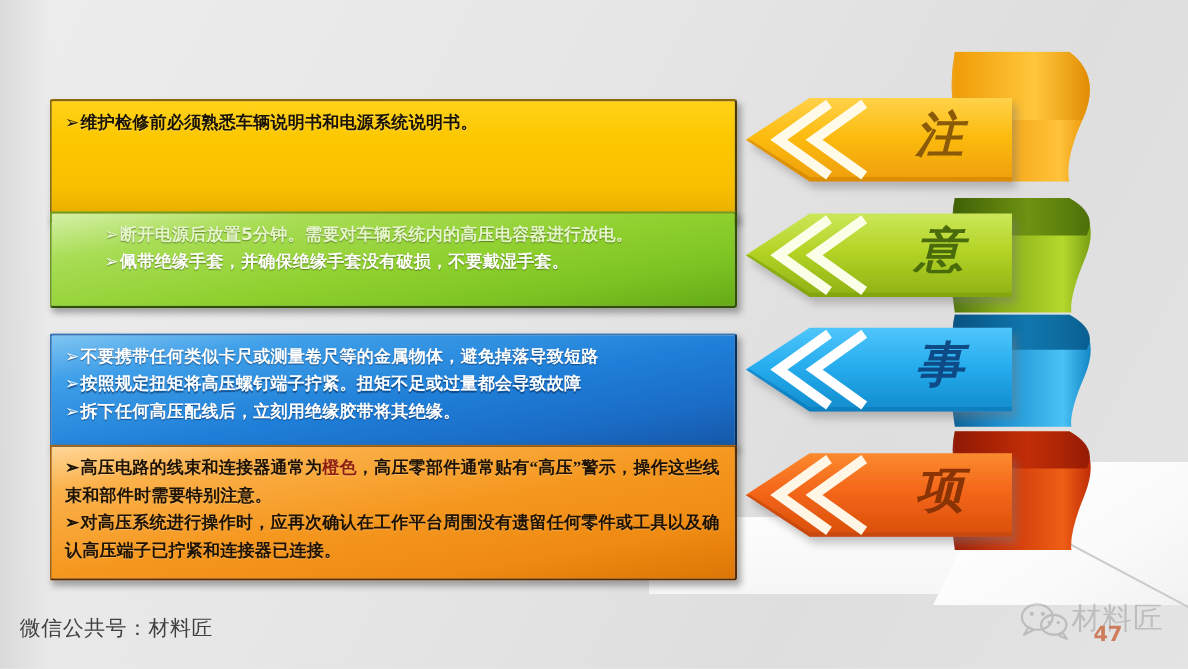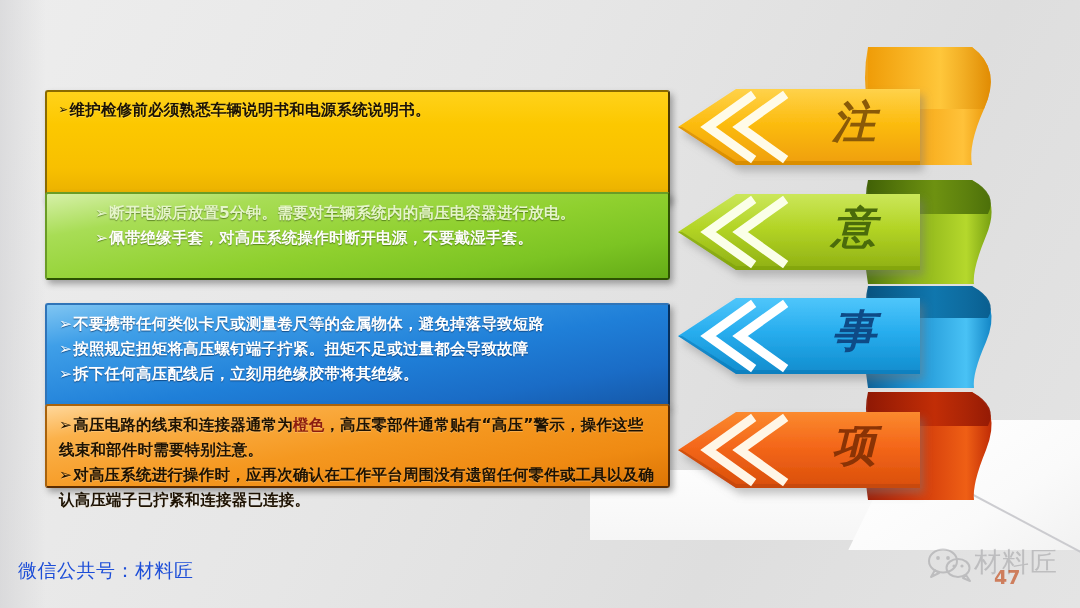--- a/index.html
+++ b/index.html
@@ -70,21 +70,21 @@
   }
   .tbox .line.wrap{white-space:normal;}
   .bullet{display:inline-block;margin-right:1px;font-weight:700;}
 
   
   #box-yellow{
     top:90px;height:112px;
     background:linear-gradient(180deg,#ffd21a 0%,#fcc800 30%,#f8c000 70%,#e8ae00 100%);
     border:2px solid #6b5200;
     border-top-color:#8a6a00;border-left-color:#8a6a00;
-    border-right-color:#4d3b00;border-bottom-color:#4d3b00;font-family:Liberation Mono, monospace;
+    border-right-color:#4d3b00;border-bottom-color:#4d3b00;
   }
   #box-yellow .line{color:#1a1205;text-shadow:0 1px 0 rgba(255,255,255,.25);}
 
   
   #box-green{
     top:192px;height:88px;
     background:linear-gradient(170deg,#d6f0a8 0%,#a8dd55 22%,#8fd02e 55%,#7cc423 78%,#64ab16 100%);
     border:2px solid #3d6b05;
     border-top-color:#6a9c26;border-left-color:#6a9c26;
     border-right-color:#2d5202;border-bottom-color:#2d5202;padding-left:48px;
@@ -97,44 +97,44 @@
     top:303px;height:104px;
     background:linear-gradient(170deg,#7fc5f2 0%,#3f9fe8 20%,#1f7fd8 55%,#1a6cc6 80%,#1558a8 100%);
     border:2px solid #0b3f7a;
     border-top-color:#2f74b8;border-left-color:#2f74b8;
     border-right-color:#06305e;border-bottom-color:#06305e;
   }
   #box-blue .line{color:#ffffff;text-shadow:0 1px 1px rgba(0,35,80,.6);}
 
   
   #box-orange{
-    top:404px;height:84px;
+    top:404px;height:124px;
     background:linear-gradient(170deg,#ffd79a 0%,#fbb14a 18%,#f59820 50%,#ef8a12 78%,#dd7605 100%);
     border:2px solid #7a3d00;
     border-top-color:#a8620c;border-left-color:#a8620c;
-    border-right-color:#5c2c00;border-bottom-color:#5c2c00;
+    border-right-color:#5c2c00;border-bottom-color:#5c2c00;font-family:Liberation Serif, serif;
   }
   #box-orange .line{color:#1d1203;text-shadow:0 1px 0 rgba(255,235,200,.3);}
   .hl-orange{color:#8c1d10;}
 
   
   .ribbon{position:absolute;}
   .ribbon svg{display:block;}
   .ribbon .rchar{
     position:absolute;
     font-family:"DejaVu Serif","Liberation Serif",serif;
     font-size:44px;font-weight:700;font-style:italic;
     letter-spacing:0;
     user-select:none;
   }
 
   
   .footer-left{
     position:absolute;left:18px;top:558px;
-    font-size:19px;color:#1d4ed8;letter-spacing:.5px;
+    font-size:19px;color:#404040;letter-spacing:.5px;
     font-family:"DejaVu Sans","Liberation Sans",sans-serif;
   }
   .wm{
     position:absolute;left:928px;top:546px;width:140px;height:54px;
     opacity:.30;
   }
   .wm .wm-text{
     position:absolute;left:46px;top:-2px;
     font-size:27px;color:#6b6b70;letter-spacing:1px;
     font-family:"DejaVu Sans","Liberation Sans",sans-serif;
@@ -316,21 +316,21 @@
       <div class="line">
         <span class="bullet">➢</span><span>维护检修前必须熟悉车辆说明书和电源系统说明书。</span>
       </div>
     </div>
 
     <div class="tbox" id="box-green">
       <div class="line faded">
         <span class="bullet">➢</span><span>断开电源后放置5分钟。需要对车辆系统内的高压电容器进行放电。</span>
       </div>
       <div class="line">
-        <span class="bullet">➢</span><span>佩带绝缘手套，对高压系统操作时断开电源，不要戴湿手套。</span>
+        <span class="bullet">➢</span><span>佩带绝缘手套，并确保绝缘手套没有破损，不要戴湿手套。</span>
       </div>
     </div>
 
     <div class="tbox" id="box-blue">
       <div class="line">
         <span class="bullet">➢</span><span>不要携带任何类似卡尺或测量卷尺等的金属物体，避免掉落导致短路</span>
       </div>
       <div class="line">
         <span class="bullet">➢</span><span>按照规定扭矩将高压螺钉端子拧紧。扭矩不足或过量都会导致故障</span>
       </div>

